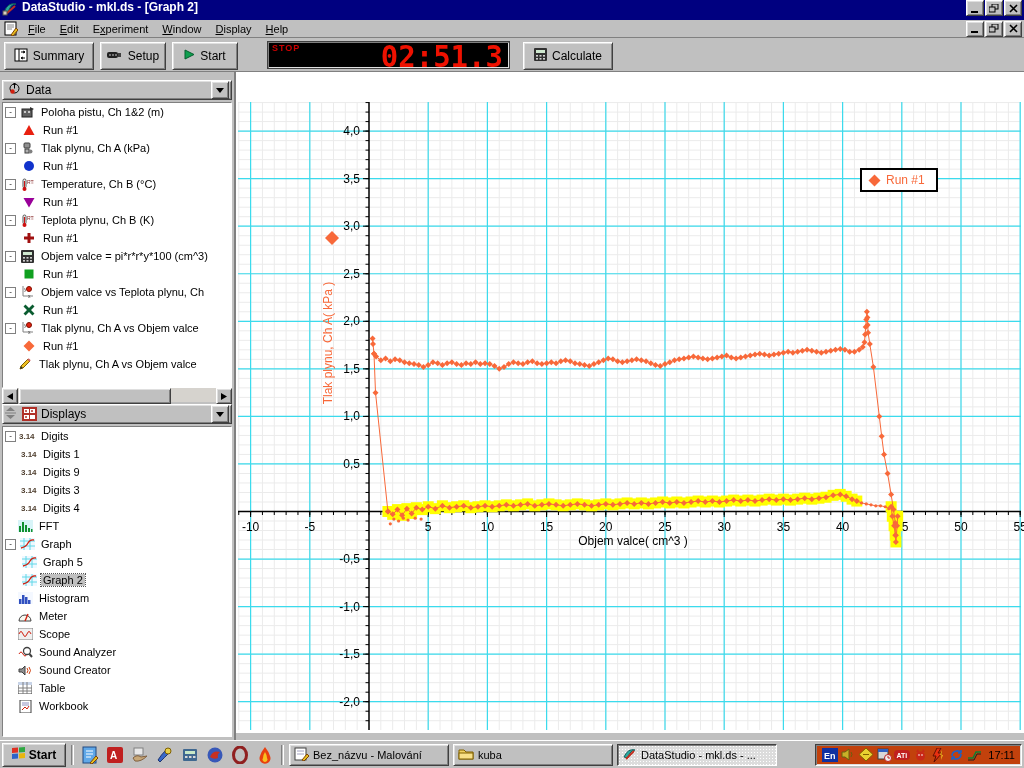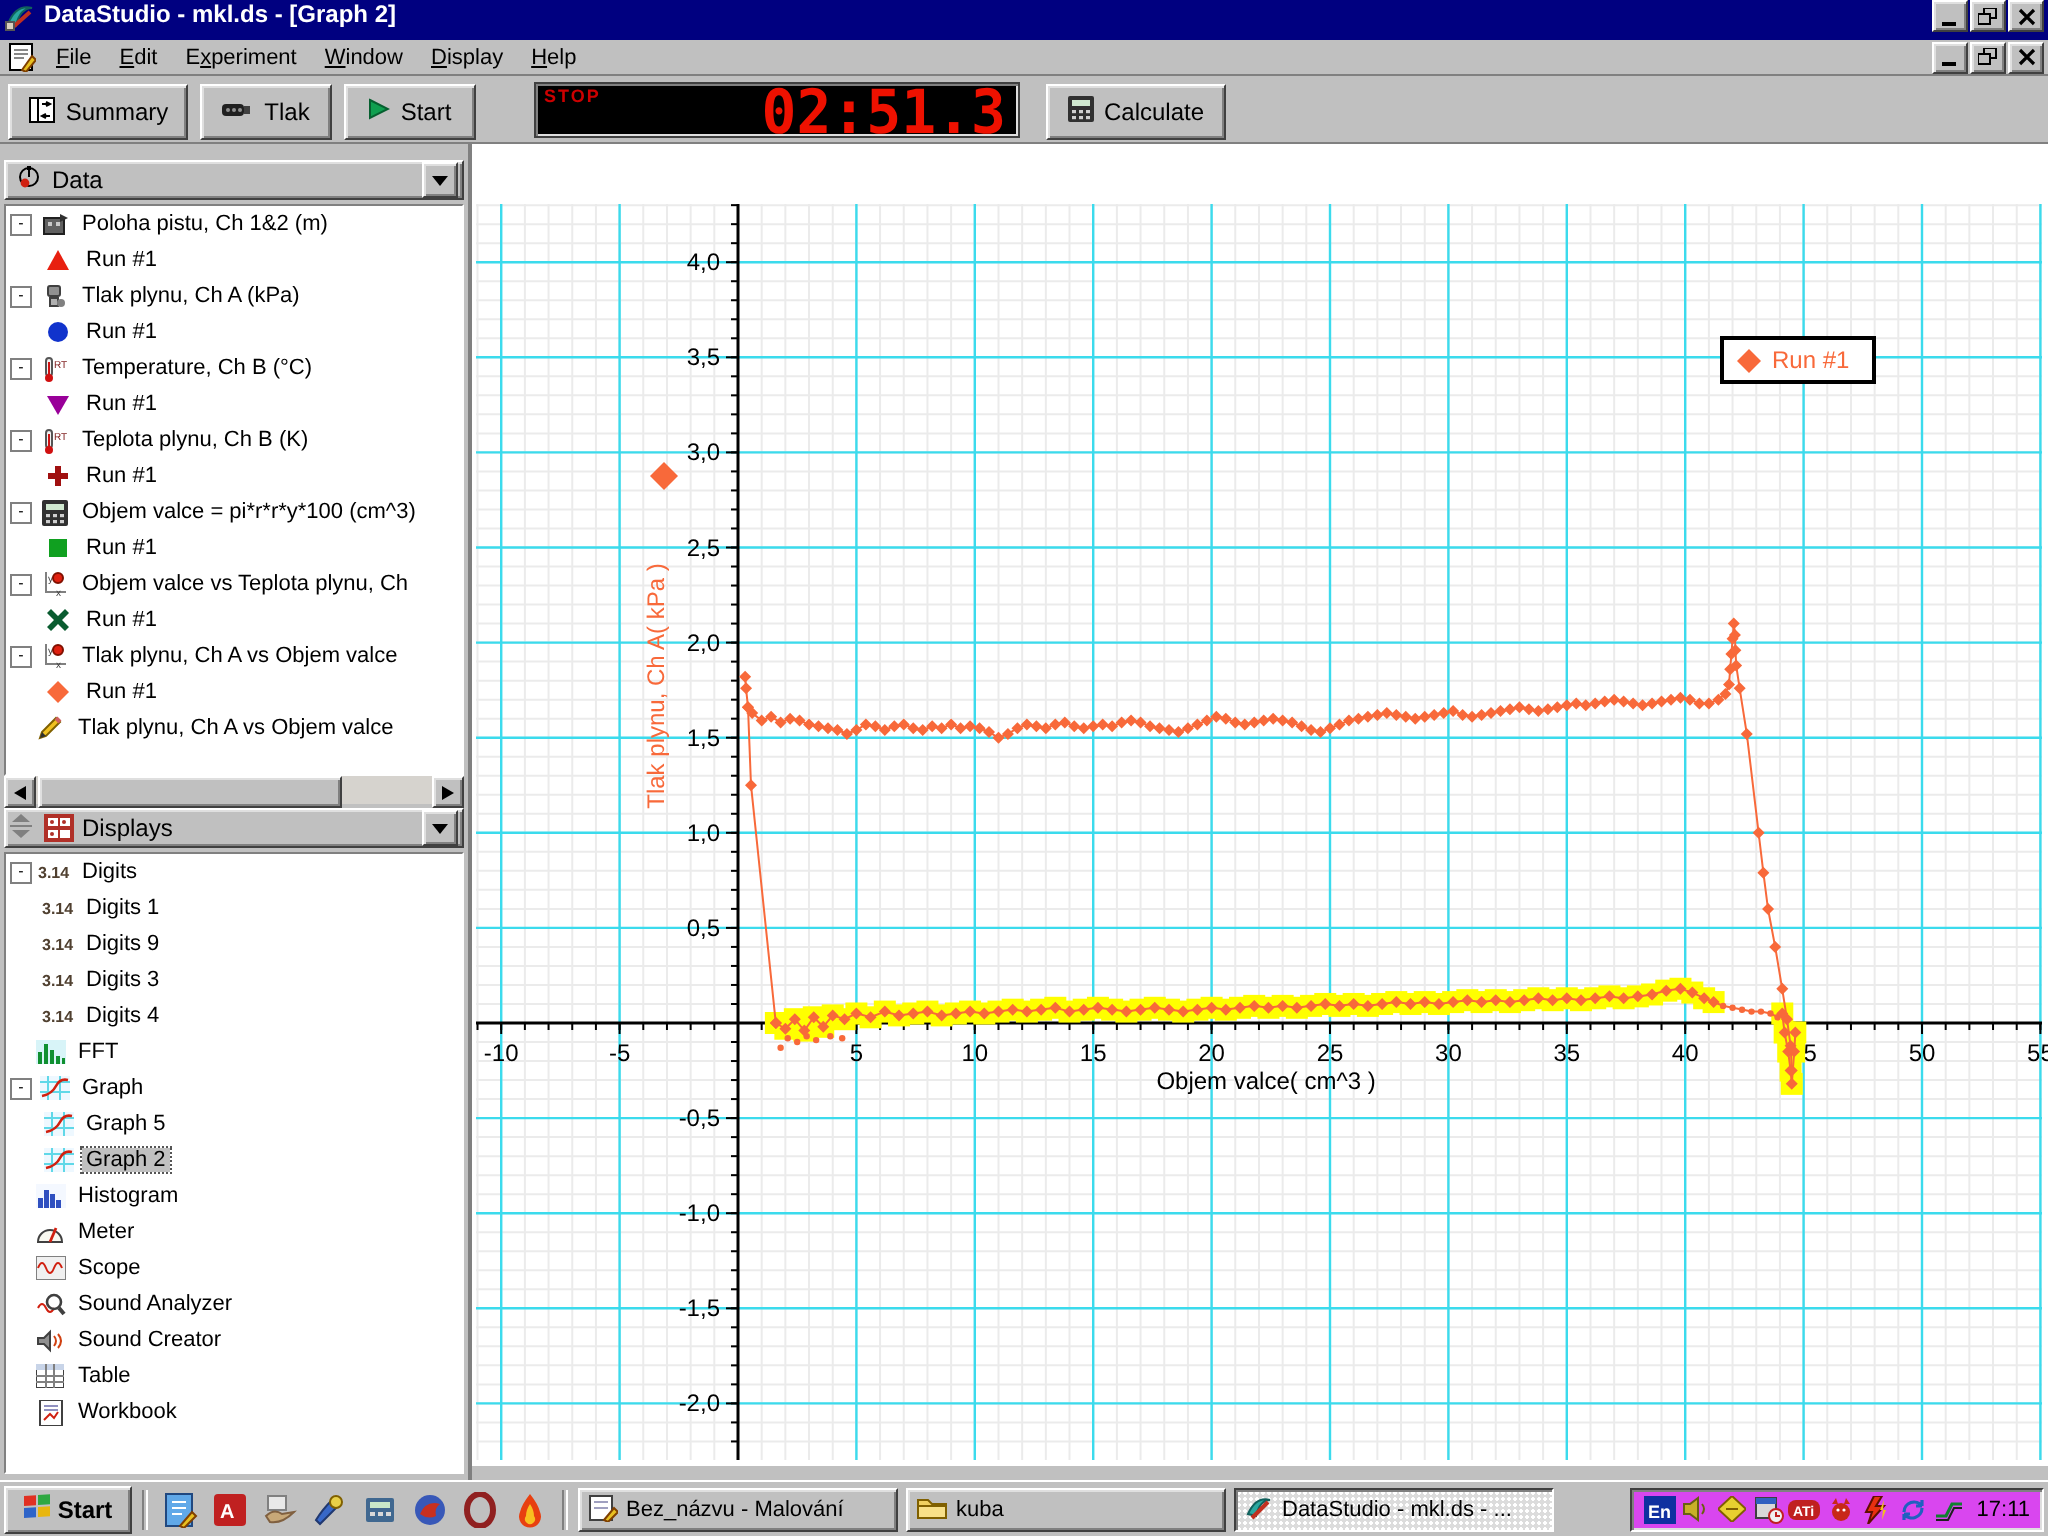--- a/index.html
+++ b/index.html
@@ -1,20 +1,20 @@
 <!DOCTYPE html>
 <html><head>
 <meta charset="utf-8">
 <style>
   html,body{margin:0;padding:0;}
   body{width:1024px;height:768px;position:relative;background:#c0c0c0;
        font-family:"Liberation Sans","DejaVu Sans",sans-serif;font-size:11px;color:#000;overflow:hidden;}
   .raised{background:#c0c0c0;border:1px solid;border-color:#ffffff #404040 #404040 #ffffff;
           box-shadow:inset 1px 1px 0 #dfdfdf, inset -1px -1px 0 #808080;}
-  .sunken{background:#d946ef;border:1px solid;border-color:#404040 #ffffff #ffffff #404040;
+  .sunken{background:#c2410c;border:1px solid;border-color:#404040 #ffffff #ffffff #404040;
           box-shadow:inset 1px 1px 0 #808080, inset -1px -1px 0 #dfdfdf;}
   .titlebar{position:absolute;left:0;top:0;width:1024px;height:20px;background:#000080;
             display:flex;padding:0 2px;box-sizing:border-box;}
   .titlebar .ttl{color:#fff;font-weight:bold;font-size:12px;margin-left:4px;flex:1;white-space:nowrap;}
   .winbtn{width:16px;height:14px;margin-left:1px;display:inline-flex;align-items:center;justify-content:center;flex:none;}
   .menubar{position:absolute;left:0;top:20px;width:1024px;height:18px;background:#c0c0c0;display:flex;align-items:center;
            border-bottom:1px solid #808080;box-sizing:border-box;padding-left:2px;}
   .menubar .mi{padding:1px 7px;white-space:nowrap;}
   .menubar .sp{flex:1;}
   .maintb{position:absolute;left:0;top:38px;width:1024px;height:34px;background:#c0c0c0;
@@ -146,21 +146,21 @@
     <span>Summary</span>
   </div>
   <div class="bigbtn raised" style="left:100px;width:64px">
     <span><svg width="16" height="10">
           <rect x="0" y="2" width="11" height="6" rx="2" fill="#202020"></rect>
           <rect x="11" y="3" width="3" height="4" fill="#404040"></rect>
           <circle cx="3" cy="5" r="1" fill="#909090"></circle>
           <circle cx="6" cy="5" r="1" fill="#909090"></circle>
           <circle cx="9" cy="5" r="1" fill="#909090"></circle>
         </svg></span>
-    <span>Tlak</span>
+    <span>Setup</span>
   </div>
   <div class="bigbtn raised" style="left:172px;width:64px">
     <span><svg width="11" height="11">
           <polygon points="1,1 10,5.5 1,10" fill="#0f9f4f" stroke="#065f2f"></polygon>
         </svg></span>
     <span>Start</span>
   </div>
   <div class="timer sunken">
     <span class="stop">STOP</span>
     <span class="val">02:51.3</span>

